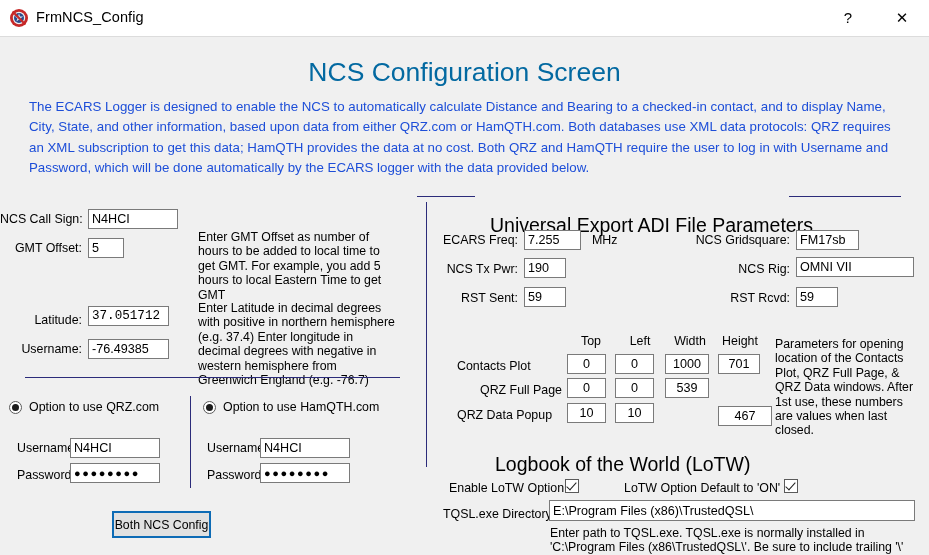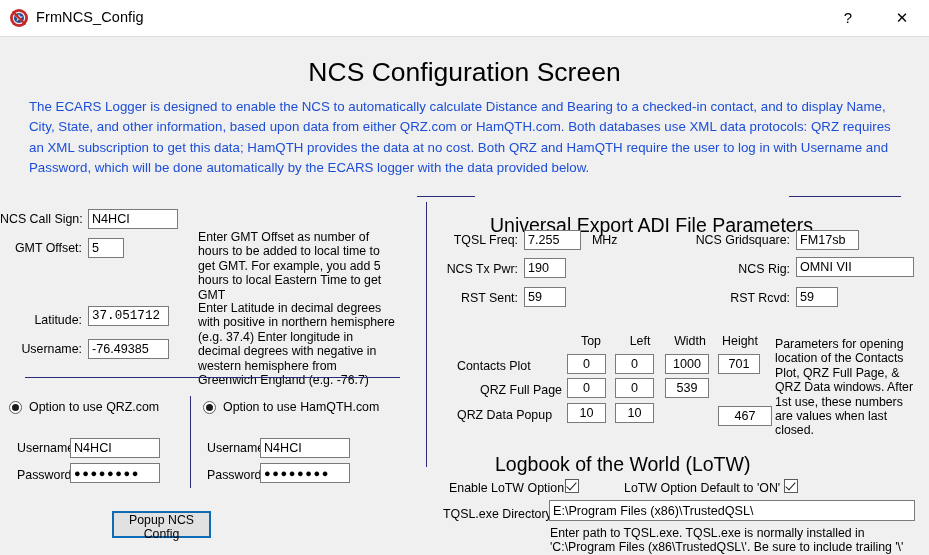--- a/index.html
+++ b/index.html
@@ -73,21 +73,21 @@
     line-height: 14.4px;
   }
 
   
   .screen-title {
     position: absolute;
     left: 0; top: 57px;
     width: 929px;
     text-align: center;
     font-size: 26.5px;
-    color: #000000;
+    color: #0369a1;
     font-weight: normal;
   }
 
   
   .intro {
     position: absolute;
     left: 29px; top: 97px;
     width: 875px;
     font-size: 13.3px;
     line-height: 20.3px;
@@ -250,29 +250,29 @@
     <span class="radio checked"></span>
     <span class="lbl">Option to use HamQTH.com</span>
   </div>
 
   <div class="abs lbl" style="left:207px; top:441px;">Username:</div>
   <input class="tinput" style="left: 260px; top: 438px; width: 90px;" value="N4HCI">
 
   <div class="abs lbl" style="left:207px; top:468px;">Password:</div>
   <input class="tinput pw" style="left: 260px; top: 463px; width: 90px;" value="●●●●●●●●">
 
-  <button class="close-cfg-btn">Popup NCS Config</button>
+  <button class="close-cfg-btn">Both NCS Config</button>
 
   <div class="hline" style="left:417px; top:196px; width:58px;"></div>
   <div class="hline" style="left:789px; top:196px; width:112px;"></div>
   <div class="vline" style="left:426px; top:202px; height:265px;"></div>
 
   <div class="section-title" style="left:475px; top:214px;margin-left:15px;">Universal Export ADI File Parameters</div>
 
-  <div class="abs lbl lbl-r" style="left:430px; top:233px; width:88px;">TQSL Freq:</div>
+  <div class="abs lbl lbl-r" style="left:430px; top:233px; width:88px;">ECARS Freq:</div>
   <input class="tinput" style="left: 524px; top: 230px; width: 57px;" value="7.255">
   <div class="abs lbl" style="left:592px; top:233px;">MHz</div>
 
   <div class="abs lbl lbl-r" style="left:430px; top:262px; width:88px;">NCS Tx Pwr:</div>
   <input class="tinput" style="left: 524px; top: 258px; width: 42px;" value="190">
 
   <div class="abs lbl lbl-r" style="left:430px; top:291px; width:88px;">RST Sent:</div>
   <input class="tinput" style="left: 524px; top: 287px; width: 42px;" value="59">
 
   <div class="abs lbl lbl-r" style="left:672px; top:233px; width:118px;">NCS Gridsquare:</div>

